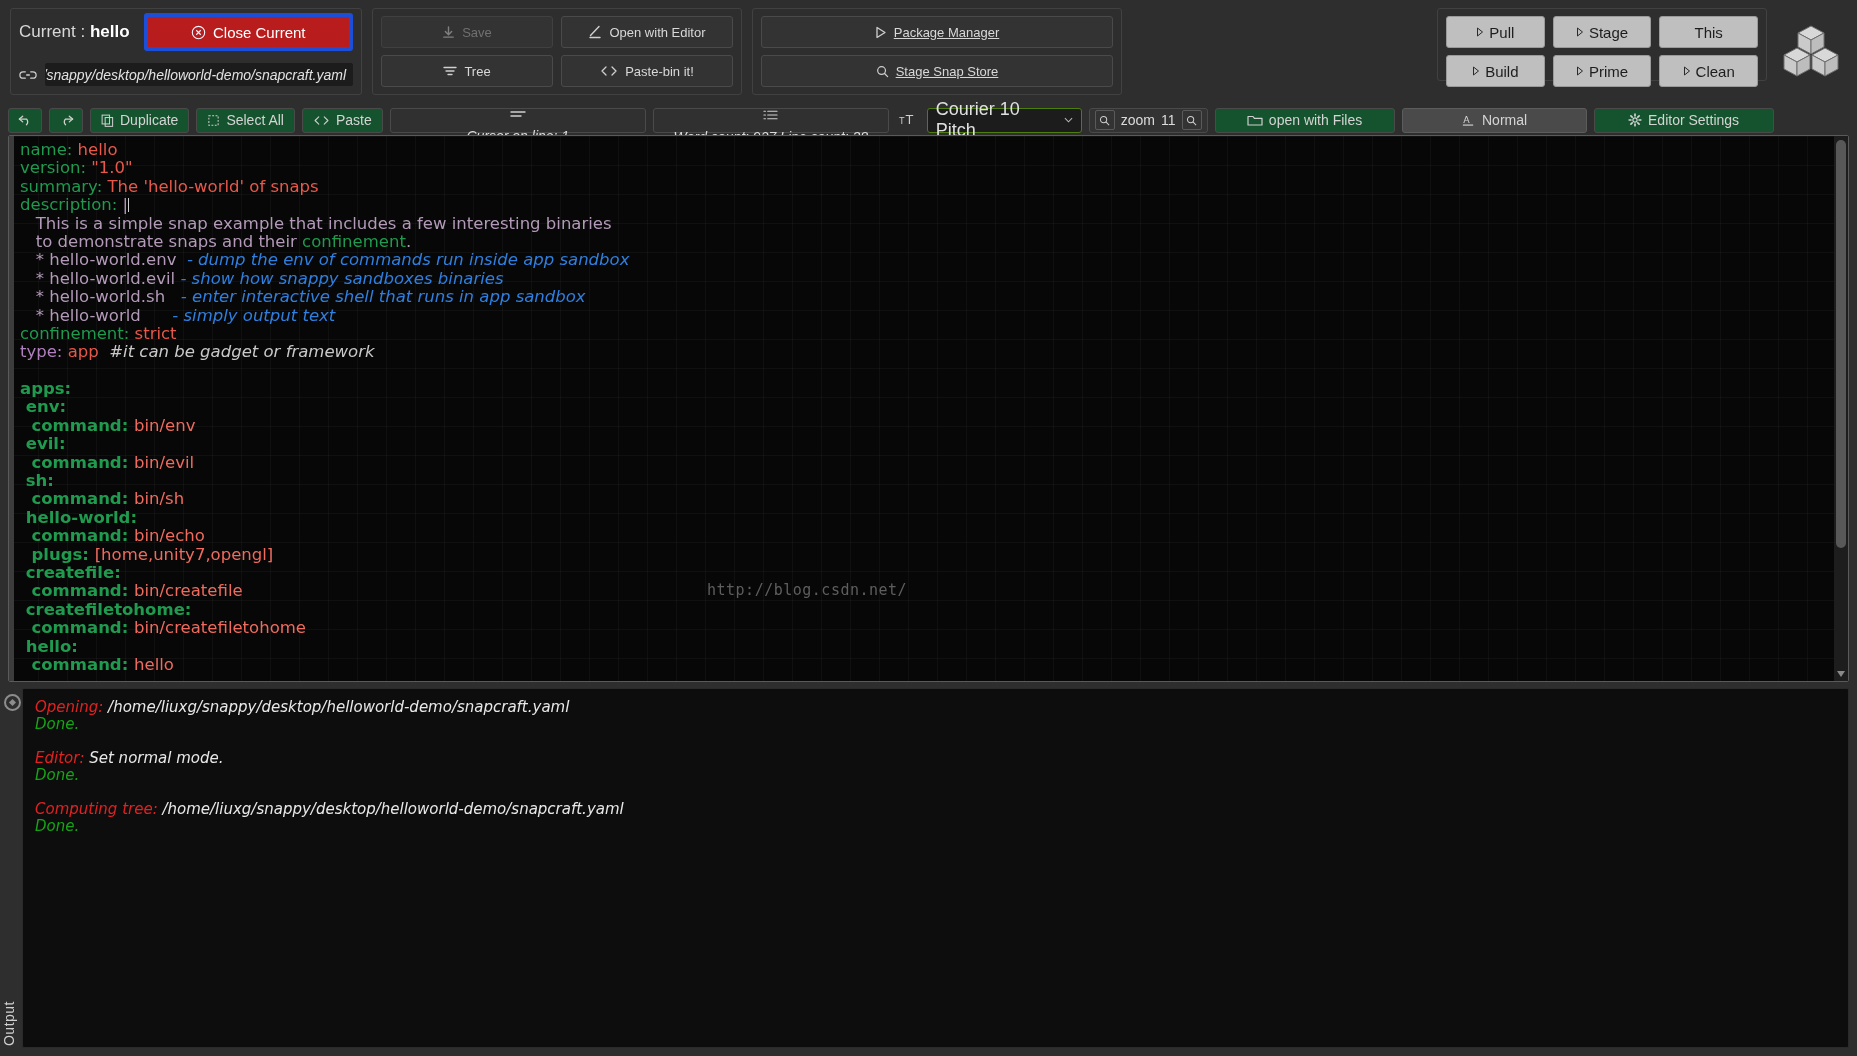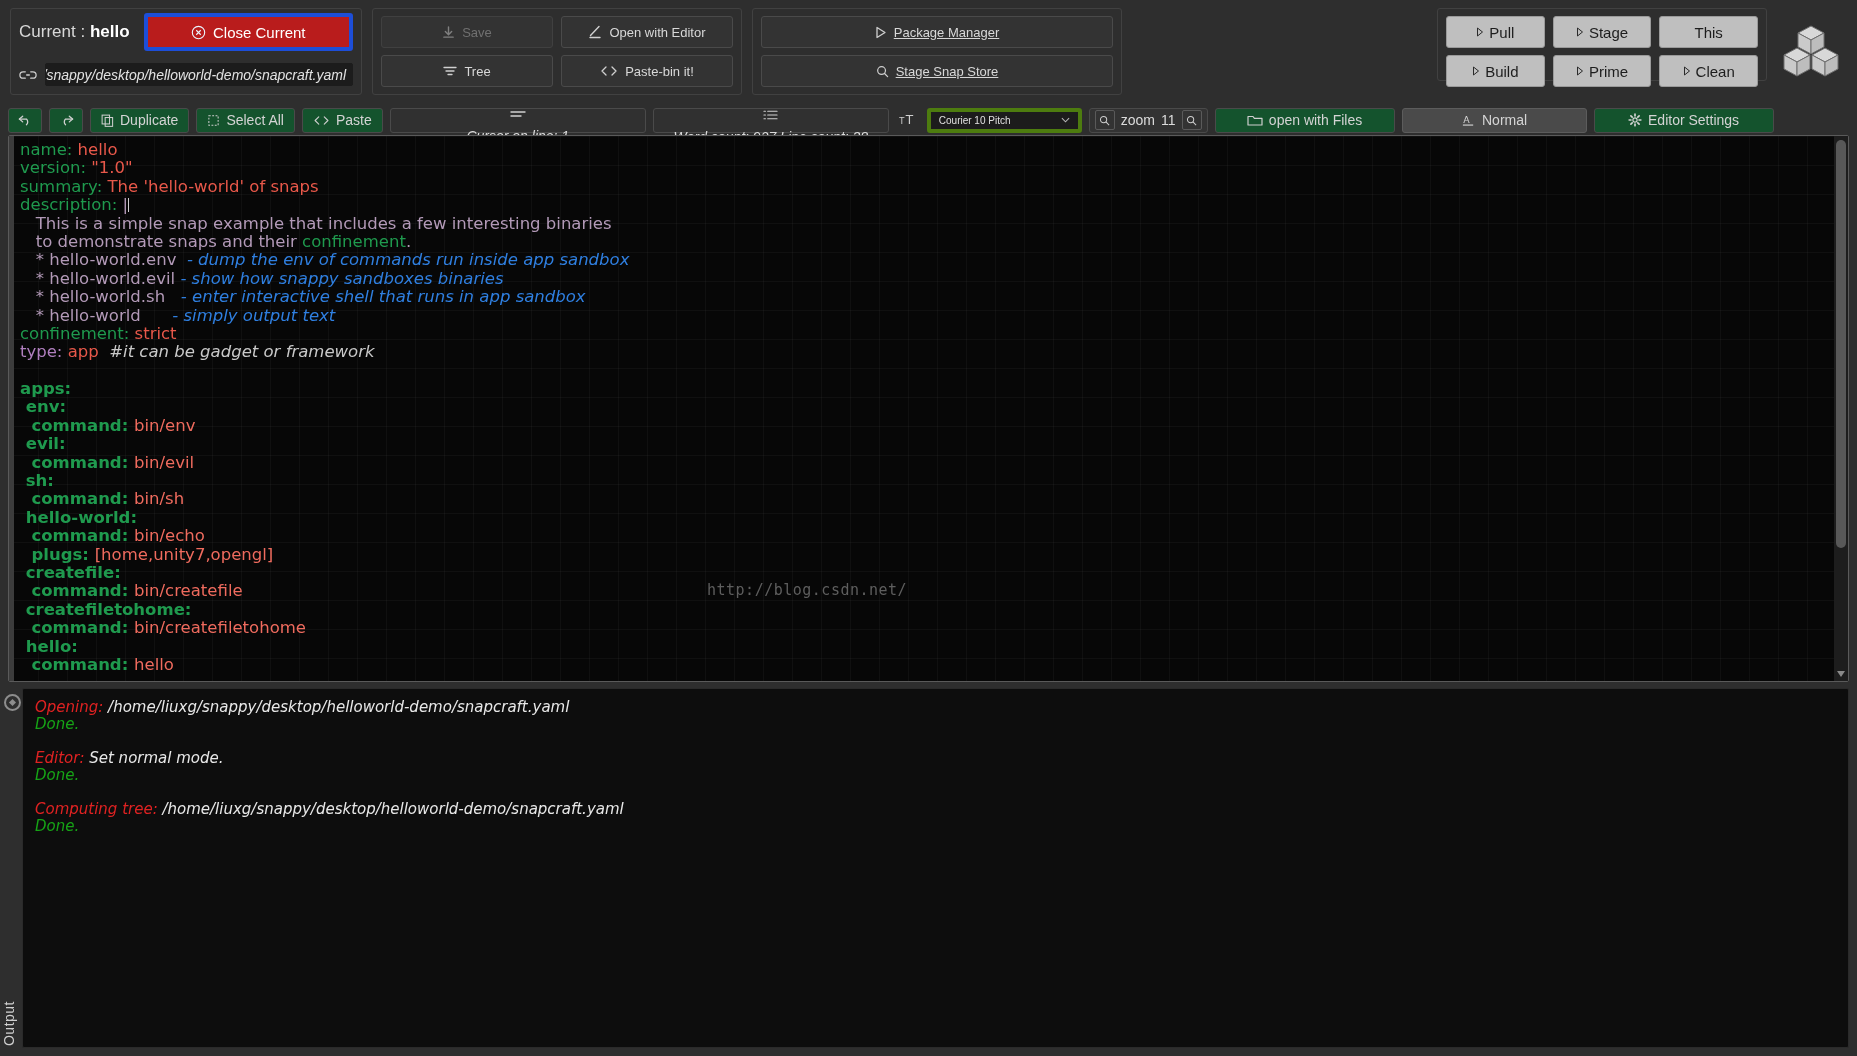--- a/index.html
+++ b/index.html
@@ -57,23 +57,23 @@
     color:#d4d4d4;font-size:14px;display:flex;align-items:center;justify-content:center;gap:6px;
     padding:0 10px;box-sizing:border-box;cursor:pointer;white-space:nowrap;
   }
   .mbtn.icononly{width:34px;padding:0;}
   .info-box{
     height:25px;border:1px solid #4a4a4a;border-radius:3px;background:#303030;
     display:flex;align-items:center;gap:8px;padding:0 10px;box-sizing:border-box;
     font-style:italic;font-size:14px;color:#dcdcdc;white-space:nowrap;flex-direction:column;
   }
   .font-combo{
-    height:25px;border:4px solid #4d7c0f;border-radius:3px;background:#1c1c1c;
+    height:25px;border:1px solid #4d7c0f;border-radius:3px;background:#1c1c1c;
     display:flex;align-items:center;justify-content:space-between;width:155px;
-    padding:0 8px;box-sizing:border-box;font-size:10px;color:#e0e0e0;cursor:pointer;
+    padding:0 8px;box-sizing:border-box;font-size:18px;color:#e0e0e0;cursor:pointer;
   }
   .zoom-box{
     height:25px;border:1px solid #4a4a4a;border-radius:3px;background:#333;
     display:flex;align-items:center;gap:6px;padding:0 5px;box-sizing:border-box;font-size:14px;color:#dcdcdc;
   }
   .zoom-ic{width:18px;height:18px;border:1px solid #5a5a5a;border-radius:2px;display:flex;align-items:center;justify-content:center;cursor:pointer;}
   .mbtn.open-files{width:180px;}
   .mbtn.normal-mode{width:185px;background:#4a4a4a;border-color:#5c5c5c;}
   .mbtn.editor-settings{width:180px;}
 

